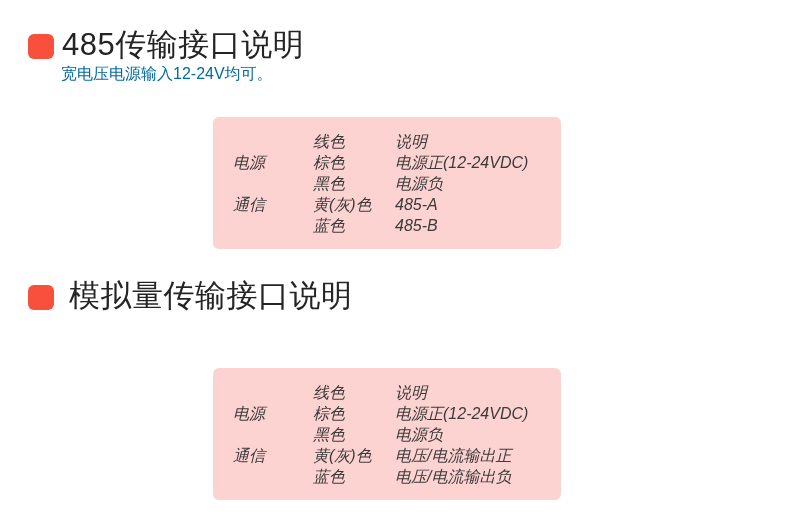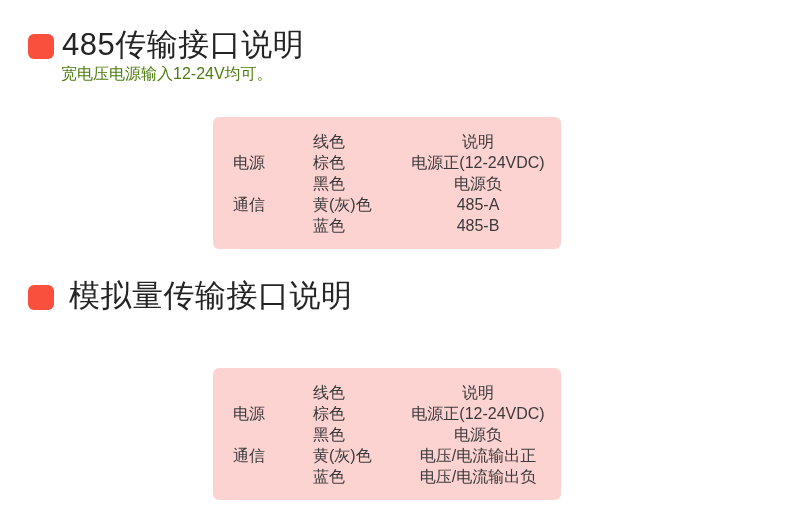--- a/index.html
+++ b/index.html
@@ -38,41 +38,42 @@
     color: #242424;
     letter-spacing: 0.5px;
     line-height: 1.1;
     white-space: nowrap;
   }
   .section-desc {
     position: absolute;
     left: 61px;
     font-size: 16px;
     line-height: 22px;
-    color: #4d7c0f;
+    color: #0369a1;
     white-space: nowrap;
   }
   .wire-table {
     position: absolute;
     left: 213px;
     width: 348px;
     background: #fdd3d1;
     border-radius: 6px;
     padding: 14px 0 13px 0;
+    font-style: italic;
   }
   .wire-row {
     display: grid;
     grid-template-columns: 100px 82px 1fr;
     line-height: 21px;
     font-size: 16px;
     color: #3a3a3a;
   }
   .cell-group { padding-left: 20px; white-space: nowrap; }
   .cell-color { white-space: nowrap; }
-  .cell-desc  { white-space: nowrap; text-align: center; }
+  .cell-desc  { white-space: nowrap; }
 
   
   #section-485 { top: 0; height: 266px; }
   #section-485 .section-header { top: 28px; }
   #section-485 .section-desc   { top: 63px; }
   #section-485 .wire-table     { top: 117px; }
 
   
   #section-analog { top: 279px; height: 253px; }
   #section-analog .section-header { top: 0; gap: 15px; }

